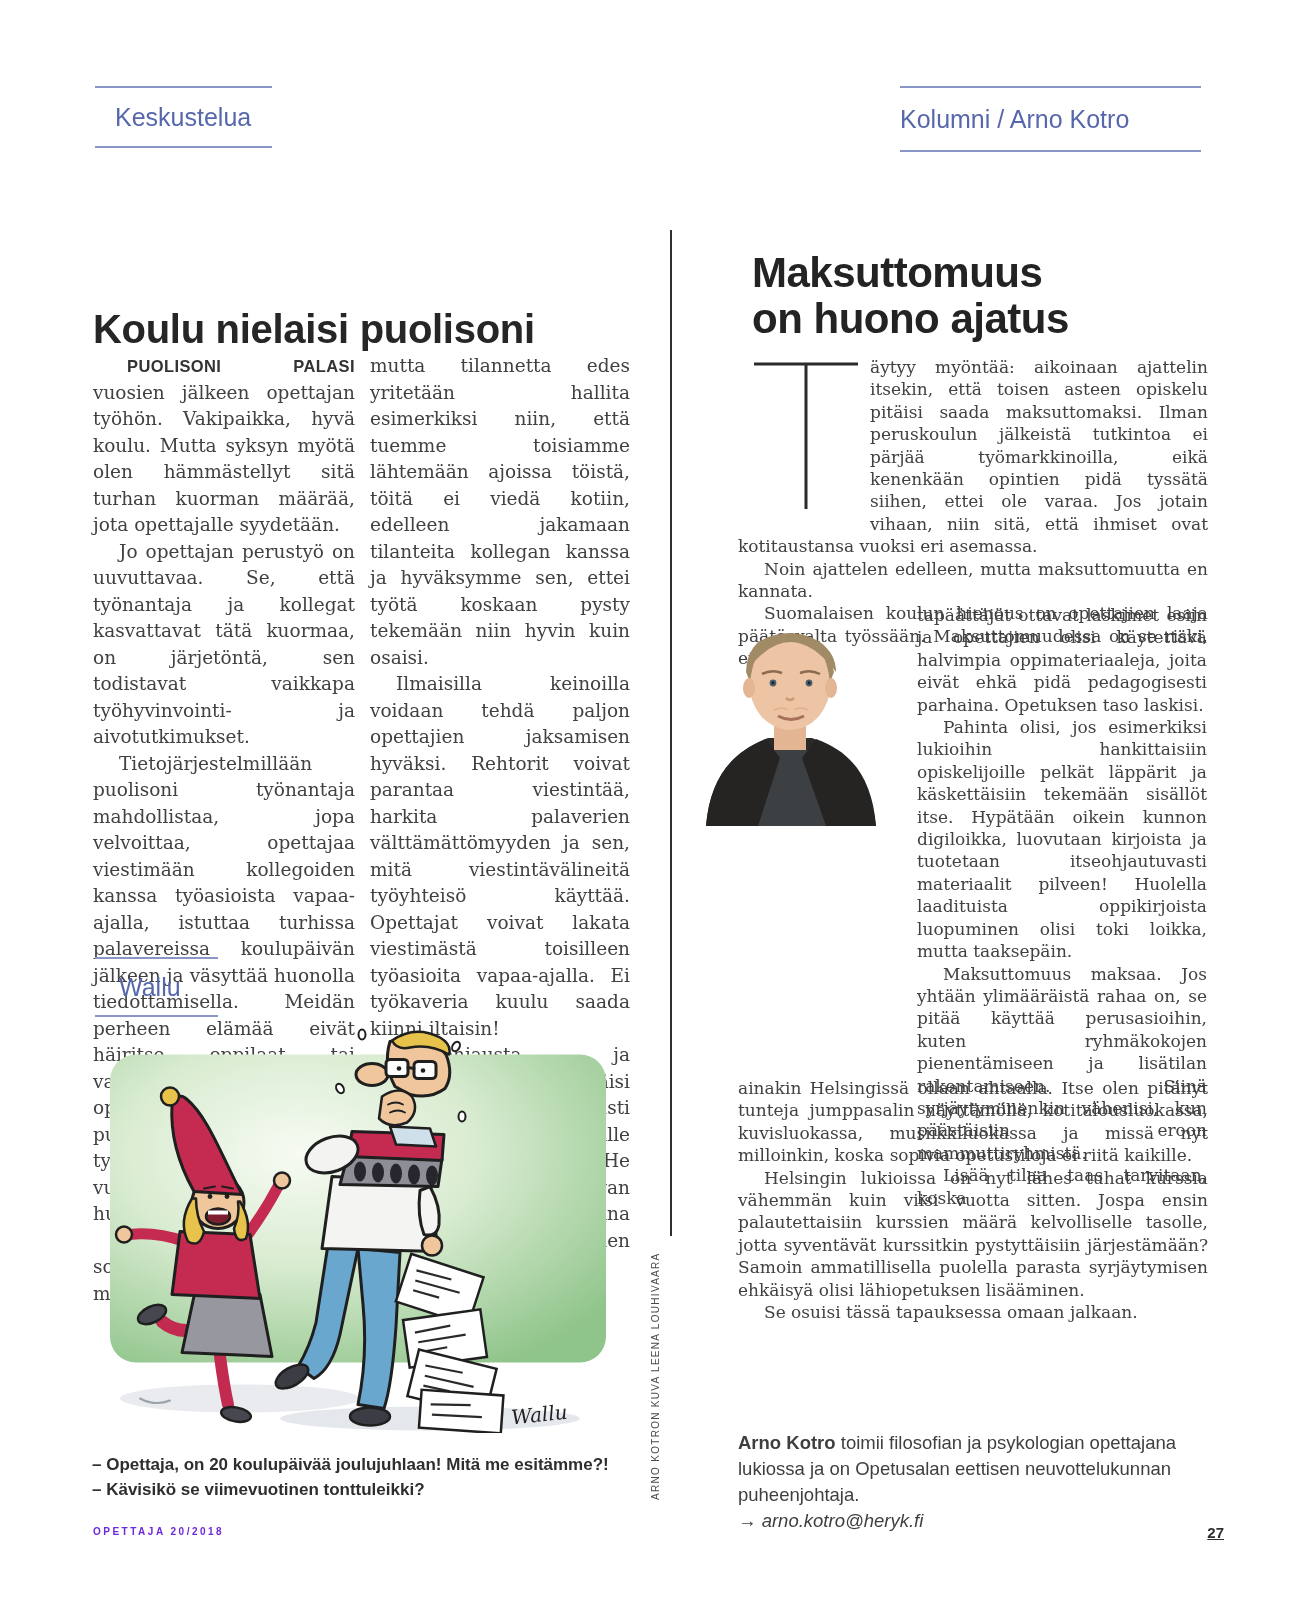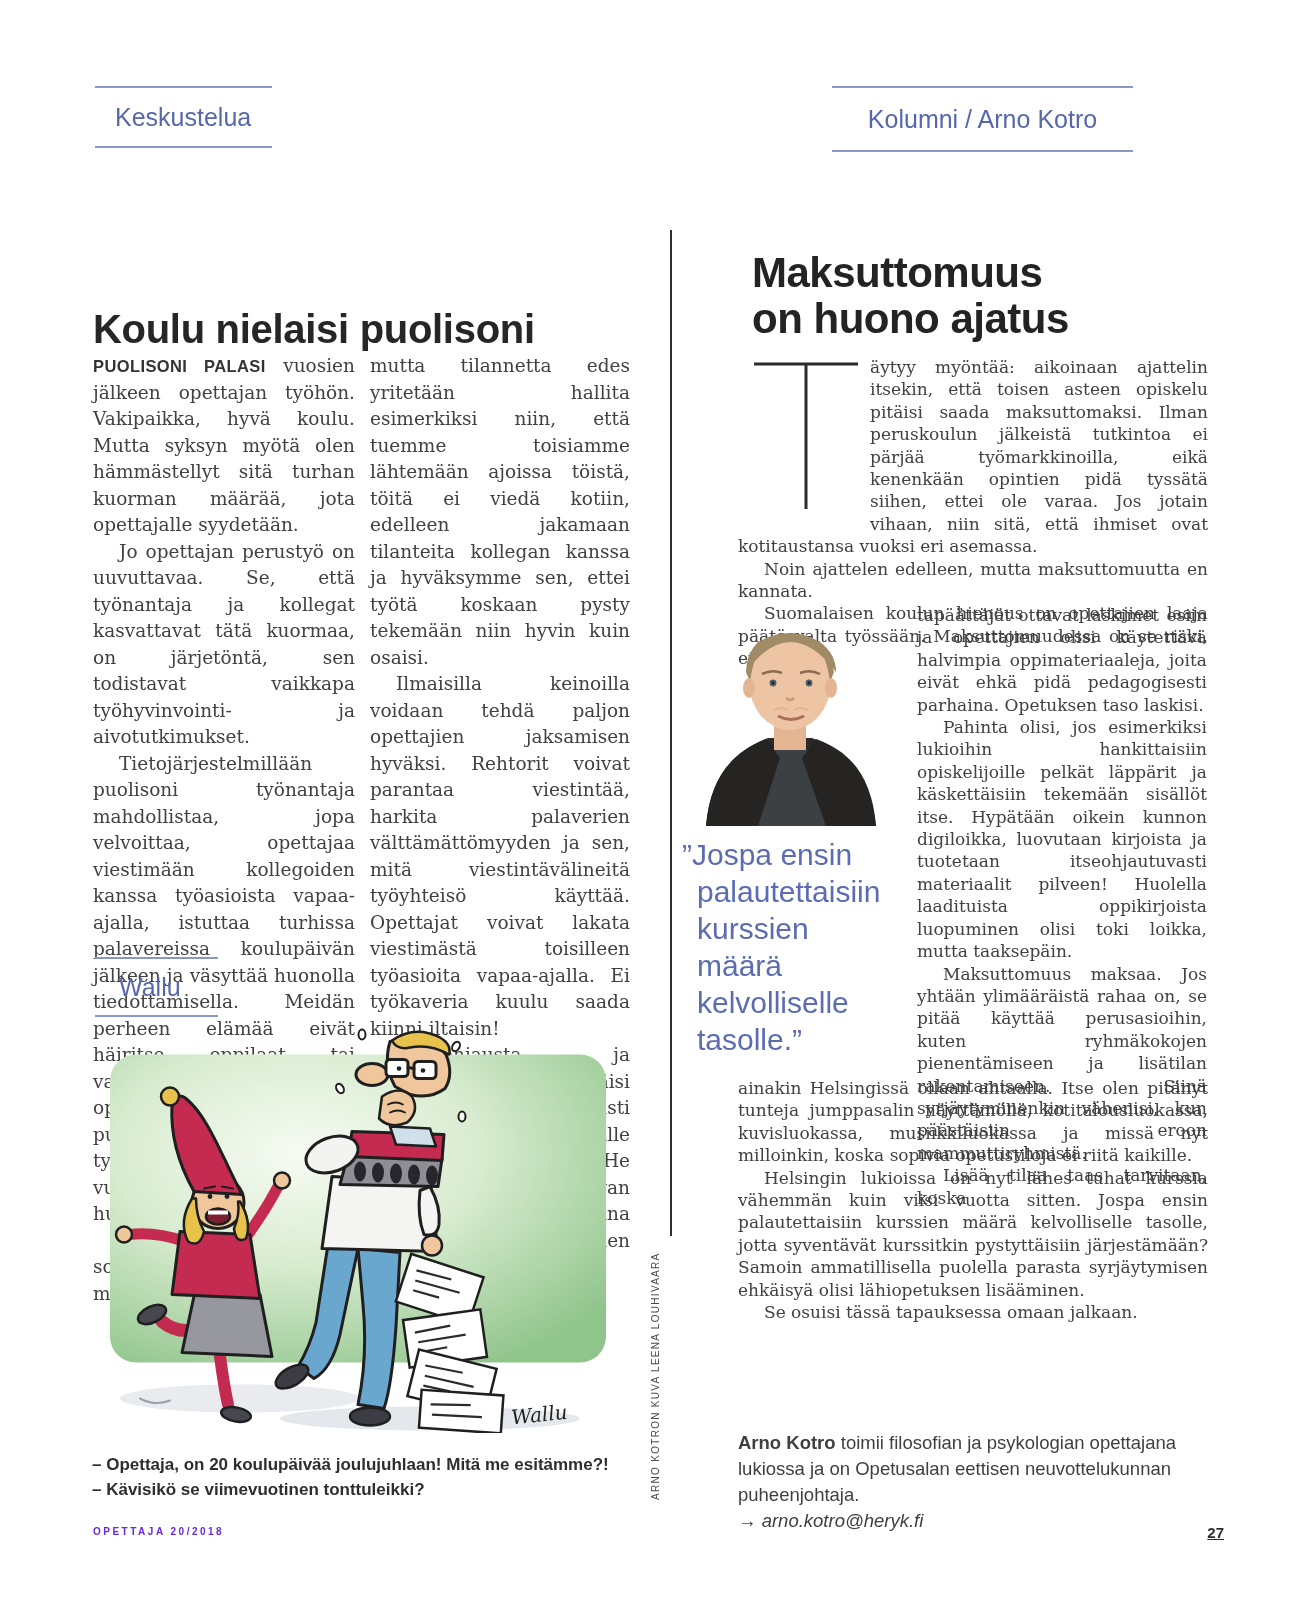--- a/index.html
+++ b/index.html
@@ -3,32 +3,32 @@
 <meta charset="utf-8">
 <style>
   html,body{margin:0;padding:0;background:#fff;}
   .page{position:relative;width:1312px;height:1598px;background:#fff;overflow:hidden;
         font-family:"DejaVu Serif",serif;color:#414141;}
   
   .kicker{position:absolute;border-top:2px solid #8a96c8;border-bottom:2px solid #8a96c8;
           font-family:"Liberation Sans",sans-serif;color:#5667ac;font-size:25px;
           display:flex;align-items:center;}
   .kicker-left{left:95px;top:86px;width:177px;height:62px;padding-left:20px;box-sizing:border-box;}
-  .kicker-right{left:832px;top:86px;width:301px;height:62px;justify-content:center;}
+  .kicker-right{left:900px;top:86px;width:301px;height:62px;justify-content:flex-start;}
   .kicker-wallu{left:95px;top:957px;width:123px;height:60px;padding-left:24px;box-sizing:border-box;}
   
   .ltitle{position:absolute;left:93px;top:280px;font-family:"Liberation Sans",sans-serif;
           font-weight:bold;font-size:40px;color:#262626;letter-spacing:-0.3px;}
   .col{position:absolute;top:353px;width:262px;font-size:18.5px;line-height:26.5px;text-align:justify;}
   .col p{margin:0;}
   .col p.ind{text-indent:26px;}
   .col1{left:93px;}
   .col2{left:370px;width:260px;}
   .leadin{font-family:"Liberation Sans",sans-serif;font-weight:bold;font-size:16.5px;
-          letter-spacing:.4px;color:#333;}
+          letter-spacing:.4px;color:#333;margin-left:34px;}
   .lsig{font-family:"Liberation Sans",sans-serif;font-weight:bold;font-size:19px;
         color:#2e2e2e;margin-top:26px;text-align:left;}
   
   .cartoon{position:absolute;left:100px;top:1025px;}
   .caption{position:absolute;left:92px;top:1452px;font-family:"Liberation Sans",sans-serif;
            font-weight:bold;font-size:17px;line-height:25px;color:#2e2e2e;}
   
   .vdivider{position:absolute;left:670px;top:230px;width:2px;height:1006px;background:#2f2f2f;}
   .photo-credit{position:absolute;left:650px;top:1244px;height:256px;
                 font-family:"Liberation Sans",sans-serif;font-size:10px;letter-spacing:1.3px;
@@ -227,21 +227,20 @@
       <circle cx="85" cy="77" r="3.4" fill="#49616e"></circle>
       <circle cx="121" cy="77" r="3.4" fill="#49616e"></circle>
       <circle cx="85" cy="77" r="1.4" fill="#1e1e1e"></circle>
       <circle cx="121" cy="77" r="1.4" fill="#1e1e1e"></circle>
       <path d="M98,92 Q102,96 106,92" stroke="#c79a78" stroke-width="2.5" fill="none"></path>
       <path d="M90,110 Q103,117 116,110" stroke="#a8705a" stroke-width="3" fill="none"></path>
       <path d="M86,104 Q94,100 100,104 M106,104 Q112,100 120,104" stroke="#d8a888" stroke-width="1.5" fill="none" opacity="0.7"></path>
     </svg>
   </div>
 
-  <div class="pullquote">”Jospa ensin palautettaisiin kurssien määrä kelvolliselle tasolle.”</div>
 
   <div class="rbody blockB">
     <p>tapäättäjät ottavat laskimet esiin ja opettajien olisi käytettävä halvimpia oppimateriaaleja, joita eivät ehkä pidä pedagogisesti parhaina. Opetuksen taso laskisi.</p>
     <p class="ind">Pahinta olisi, jos esimerkiksi lukioihin hankittaisiin opiskelijoille pelkät läppärit ja käskettäisiin tekemään sisällöt itse. Hypätään oikein kunnon digiloikka, luovutaan kirjoista ja tuotetaan itseohjautuvasti materiaalit pilveen! Huolella laadituista oppikirjoista luopuminen olisi toki loikka, mutta taaksepäin.</p>
     <p class="ind">Maksuttomuus maksaa. Jos yhtään ylimääräistä rahaa on, se pitää käyttää perusasioihin, kuten ryhmäkokojen pienentämiseen ja lisätilan rakentamiseen. Siinä syrjäytyminenkin vähenisi, kun päästäisiin eroon mammuttiryhmistä.</p>
     <p class="ind">Lisää tilaa taas tarvitaan, koska</p>
   </div>
 
   <div class="rbody blockC">
     <p>ainakin Helsingissä ollaan ahtaalla. Itse olen pitänyt tunteja jumppasalin näyttämöllä, kotitalousluokassa, kuvisluokassa, musiikkiluokassa ja missä nyt milloinkin, koska sopivia opetustiloja ei riitä kaikille.</p>

